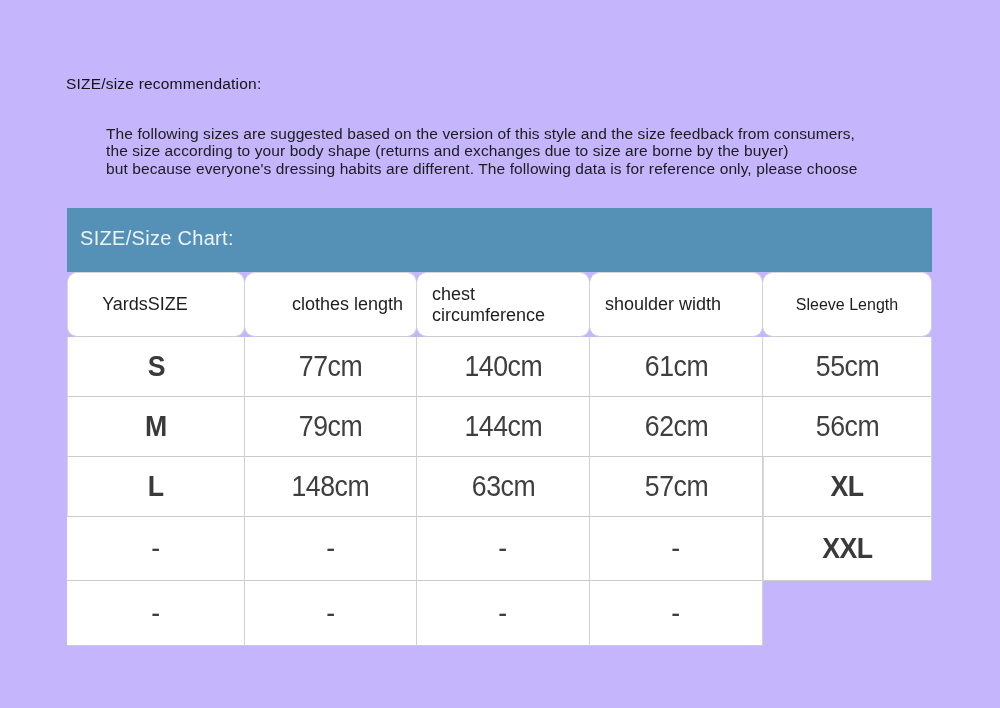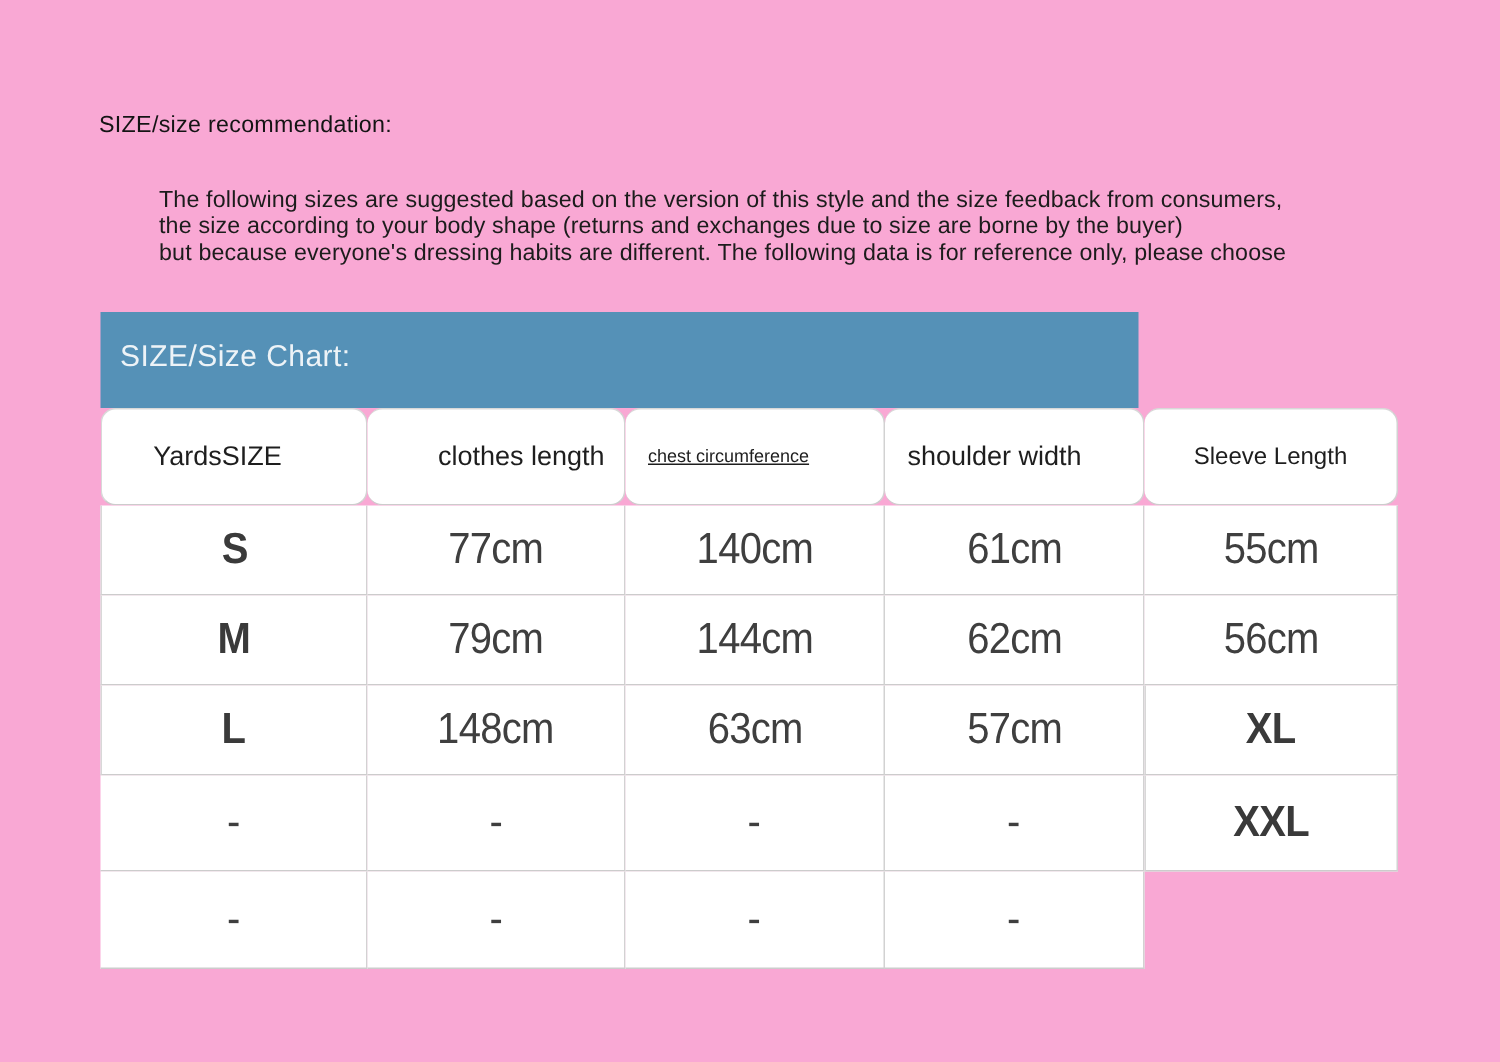--- a/index.html
+++ b/index.html
@@ -5,21 +5,21 @@
   html, body {
     margin: 0;
     padding: 0;
     background: #ffffff;
   }
   * { box-sizing: border-box; }
   .page {
     position: relative;
     width: 1000px;
     height: 708px;
-    background: #f9a8d4;
+    background: #c4b5fd;
     font-family: "Liberation Sans", sans-serif;
     color: #1f1f1f;
     overflow: hidden;
   }
   .heading {
     position: absolute;
     left: 66px;
     top: 75px;
     font-size: 15.5px;
     letter-spacing: 0.2px;
@@ -35,21 +35,21 @@
     letter-spacing: 0.1px;
     color: #1c1c1c;
     margin-left: 40px;
   }
   .paragraph .pline { white-space: nowrap; }
 
   .banner {
     position: absolute;
     left: 67px;
     top: 208px;
-    width: 692px;
+    width: 865px;
     height: 64px;
     background: #5591b7;
     display: flex;
     align-items: center;
   }
   .banner-title {
     color: #edf3f7;
     font-size: 20px;
     letter-spacing: 0.3px;
     padding-left: 13px;
@@ -81,24 +81,23 @@
     font-size: 18px;
     color: #1e1e1e;
     white-space: nowrap;
     border-radius: 10px;
   }
   .hcell-yards { padding-right: 22px; }
   .hcell-clothes { padding-left: 34px; }
   .hcell-chest {
     justify-content: flex-start;
     padding-left: 15px;
-    font-size: 12px;
+    font-size: 18px;
     line-height: 21px;
     white-space: normal;
-    text-decoration: underline;
   }
   .hcell-shoulder { padding-right: 26px; }
   .hcell-sleeve { font-size: 16px; }
 
   .dcell {
     font-size: 29px;
     color: #3f3f3f;
     letter-spacing: -0.5px;
     white-space: nowrap;
   }

